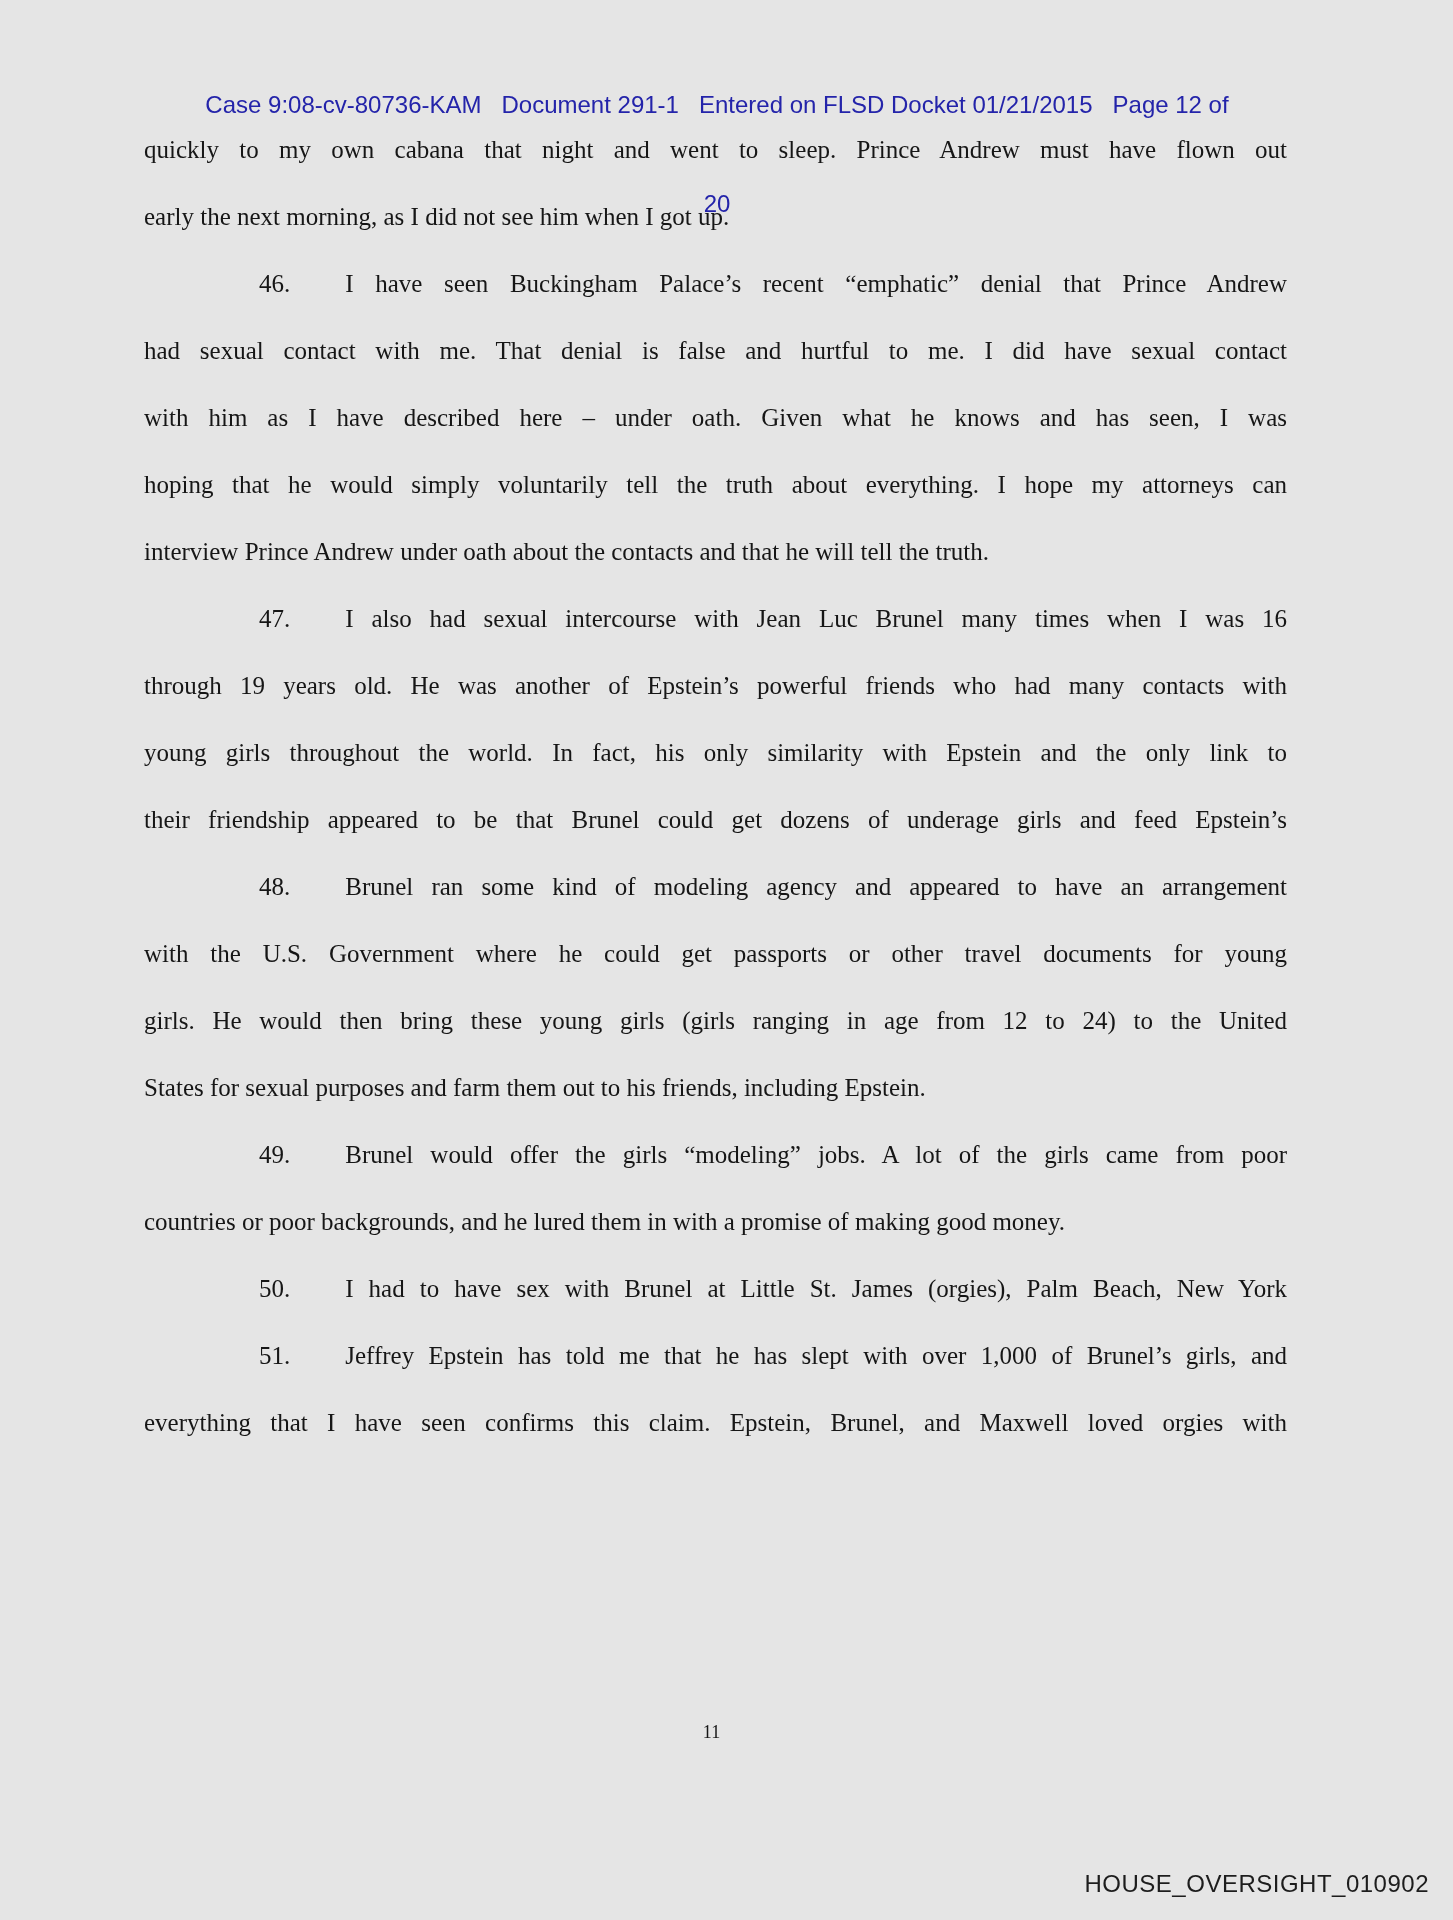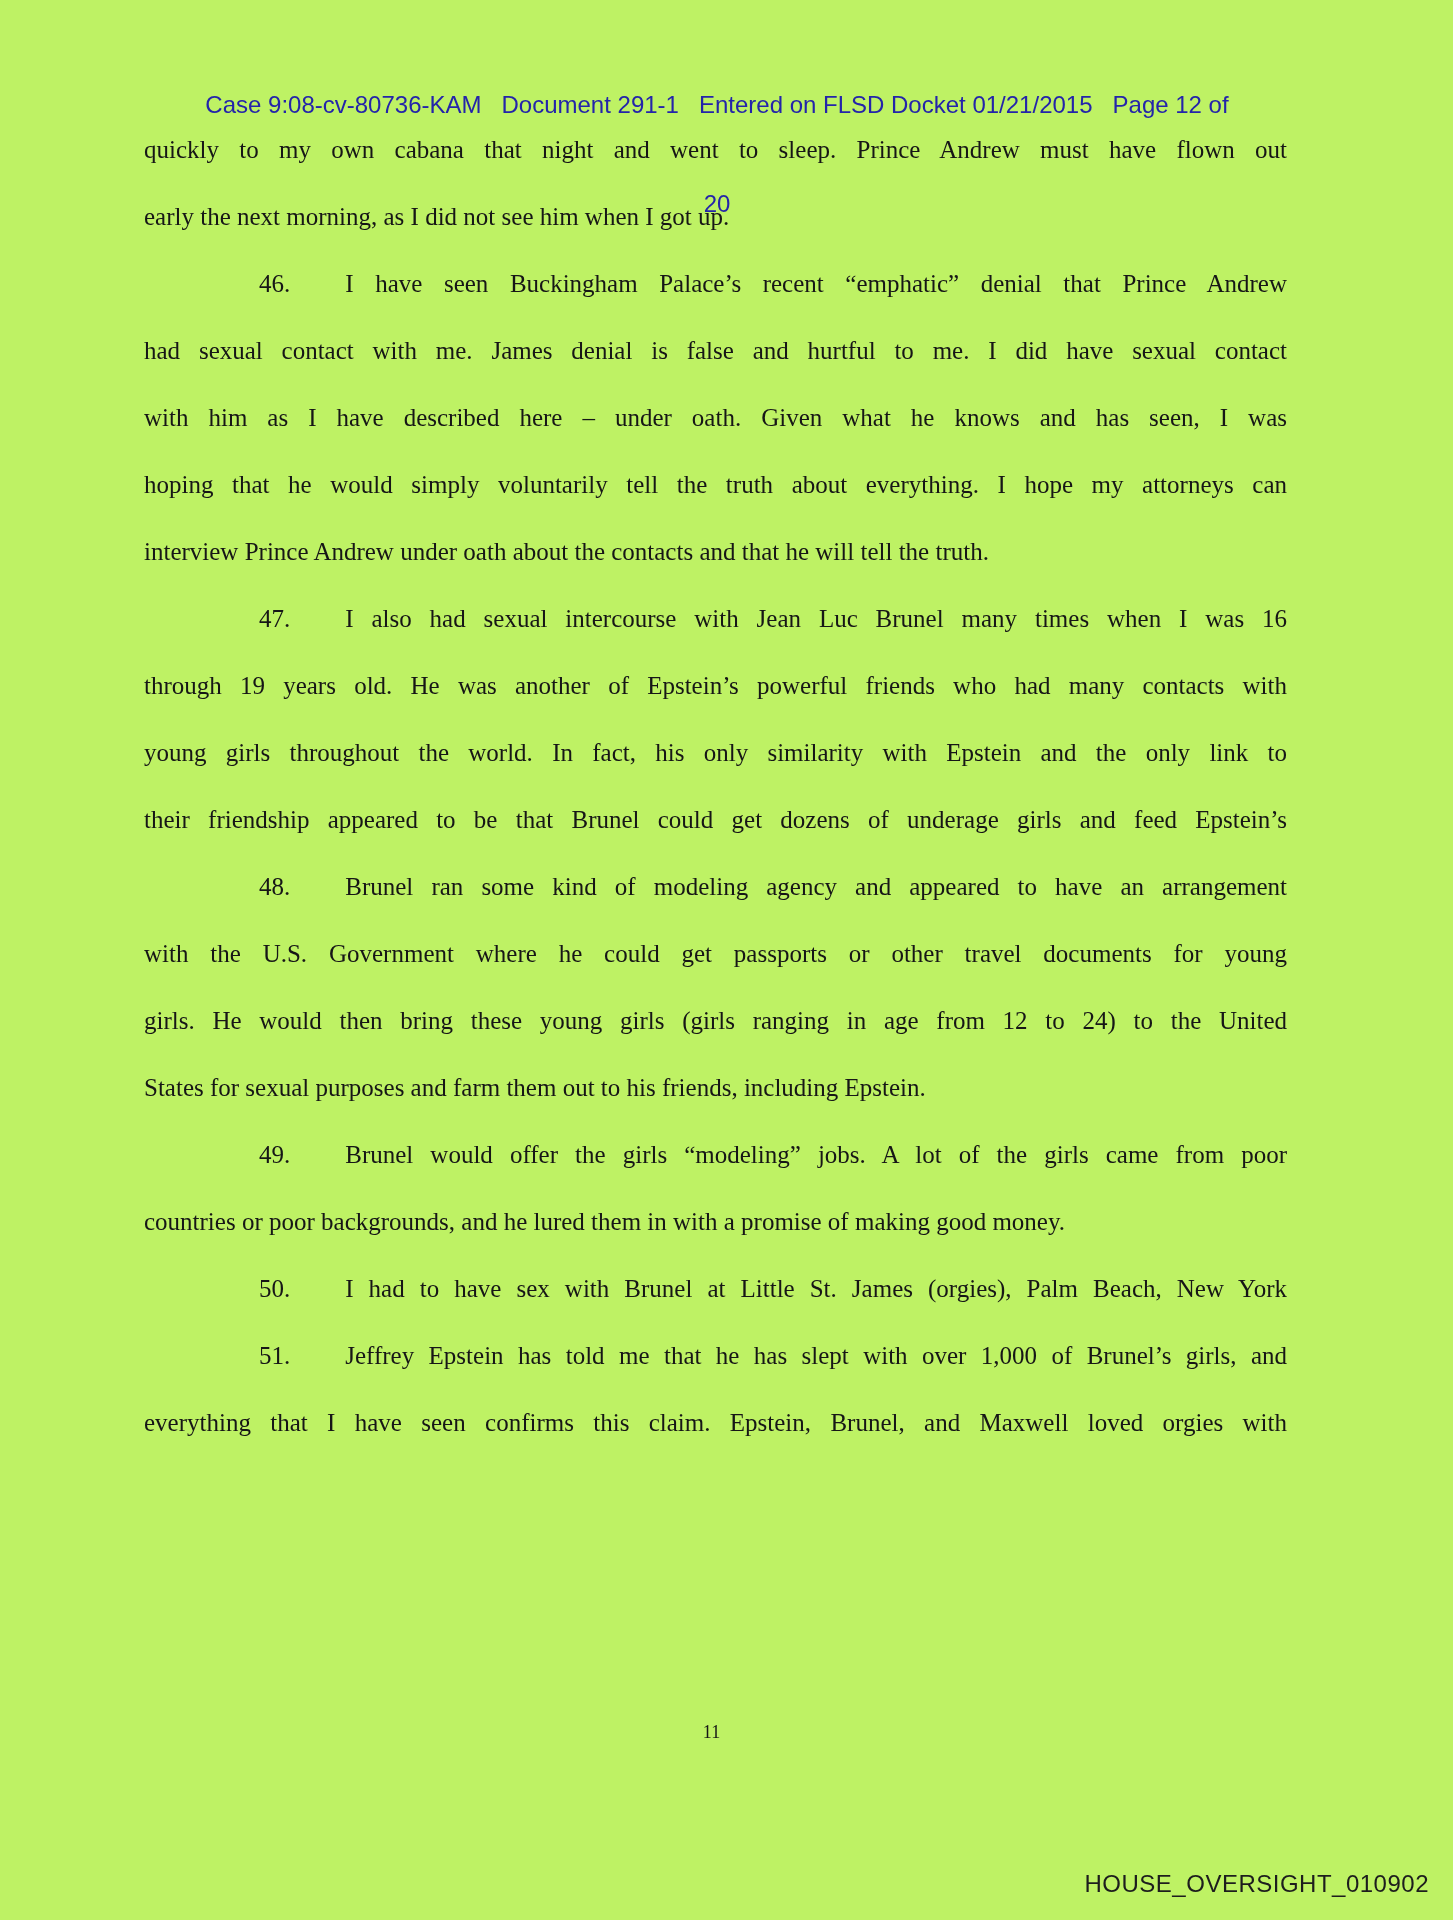--- a/index.html
+++ b/index.html
@@ -1,20 +1,20 @@
 <!DOCTYPE html>
 <html><head>
 <meta charset="utf-8">
 <style>
   html, body { margin: 0; padding: 0; background: #ffffff; }
   .page {
     position: relative;
     width: 1453px;
     height: 1920px;
-    background: #bef264;
+    background: #e5e5e5;
     overflow: hidden;
     font-family: "Liberation Serif", "DejaVu Serif", serif;
     color: #161616;
   }
   .stamp-header {
     position: absolute;
     left: 97px;
     top: 22px;
     width: 1240px;
     text-align: center;
@@ -63,21 +63,21 @@
   <div class="stamp-header">
     <div class="stamp-line">Case 9:08-cv-80736-KAM   Document 291-1   Entered on FLSD Docket 01/21/2015   Page 12 of</div>
     <div class="stamp-line">20</div>
   </div>
 
   <div class="text-block">
     <div class="line j">quickly to my own cabana that night and went to sleep. Prince Andrew must have flown out</div>
     <div class="line">early the next morning, as I did not see him when I got up.</div>
 
     <div class="line j first"><span class="pnum">46.</span><span class="tab"></span><span>I have seen Buckingham Palace’s recent “emphatic” denial that Prince Andrew</span></div>
-    <div class="line j">had sexual contact with me. James denial is false and hurtful to me. I did have sexual contact</div>
+    <div class="line j">had sexual contact with me. That denial is false and hurtful to me. I did have sexual contact</div>
     <div class="line j">with him as I have described here – under oath. Given what he knows and has seen, I was</div>
     <div class="line j">hoping that he would simply voluntarily tell the truth about everything. I hope my attorneys can</div>
     <div class="line">interview Prince Andrew under oath about the contacts and that he will tell the truth.</div>
 
     <div class="line j first"><span class="pnum">47.</span><span class="tab"></span><span>I also had sexual intercourse with Jean Luc Brunel many times when I was 16</span></div>
     <div class="line j">through 19 years old. He was another of Epstein’s powerful friends who had many contacts with</div>
     <div class="line j">young girls throughout the world. In fact, his only similarity with Epstein and the only link to</div>
     <div class="line j">their friendship appeared to be that Brunel could get dozens of underage girls and feed Epstein’s</div>
 
     <div class="line j first"><span class="pnum">48.</span><span class="tab"></span><span>Brunel ran some kind of modeling agency and appeared to have an arrangement</span></div>

